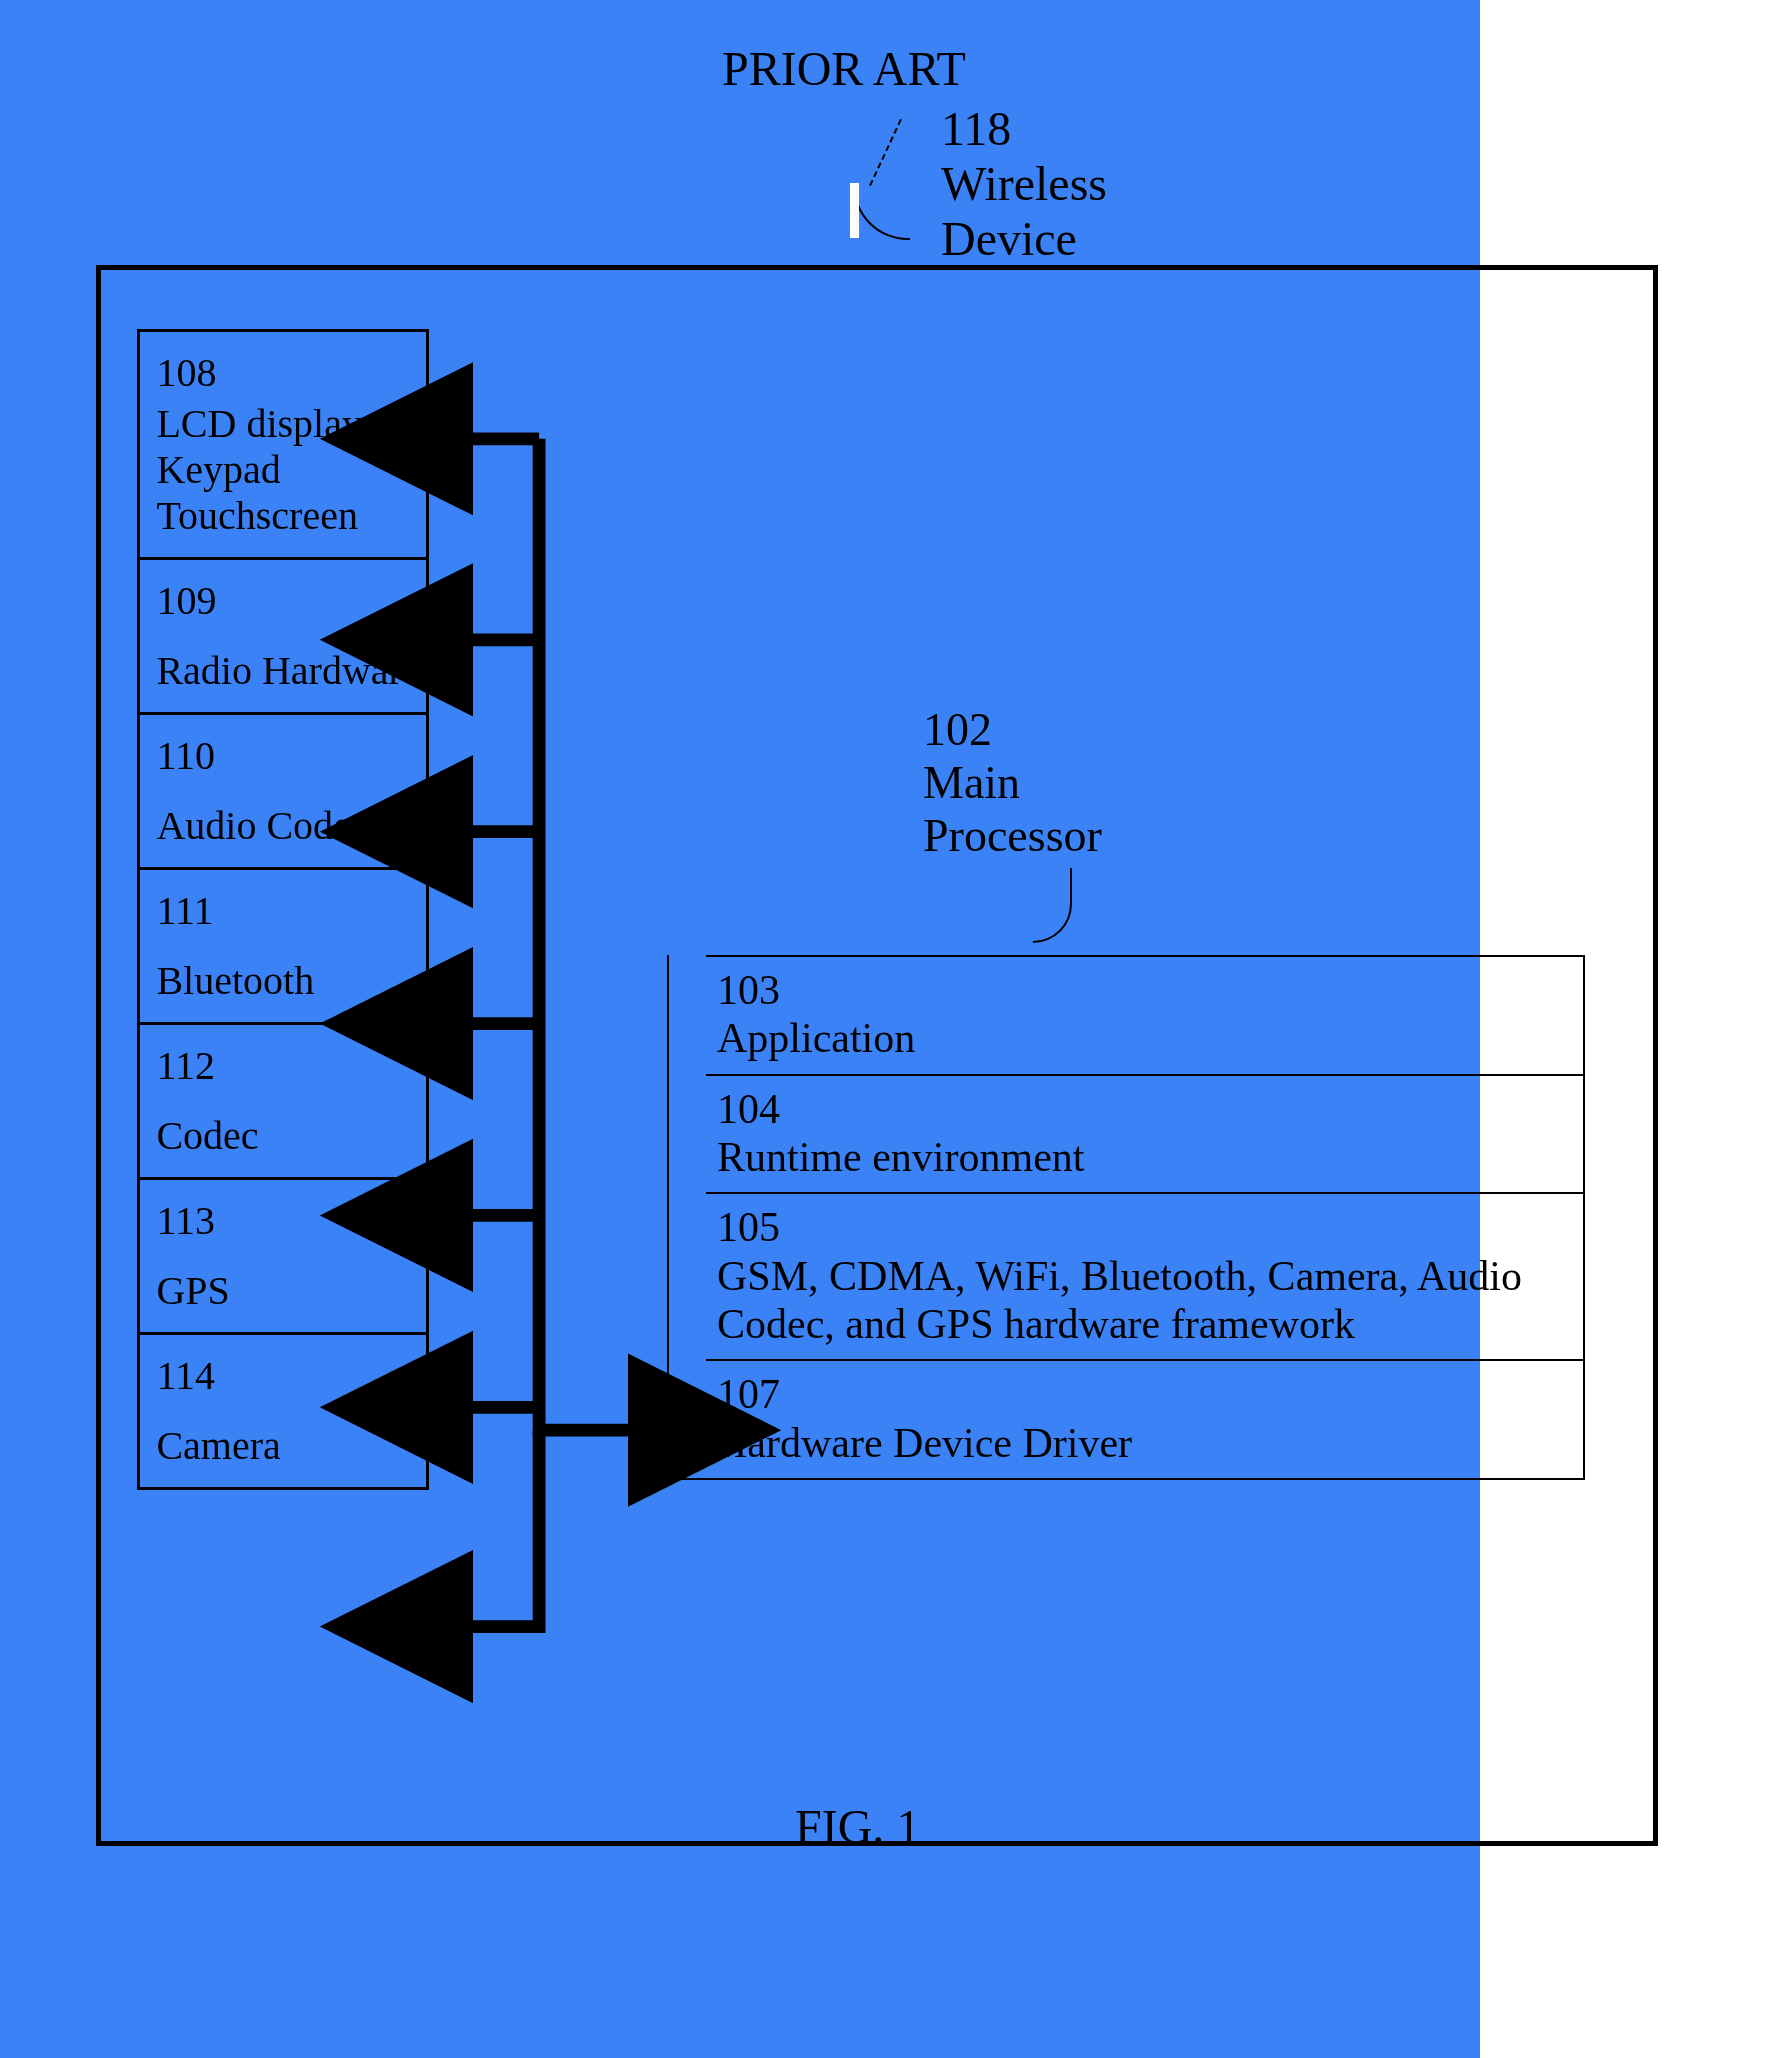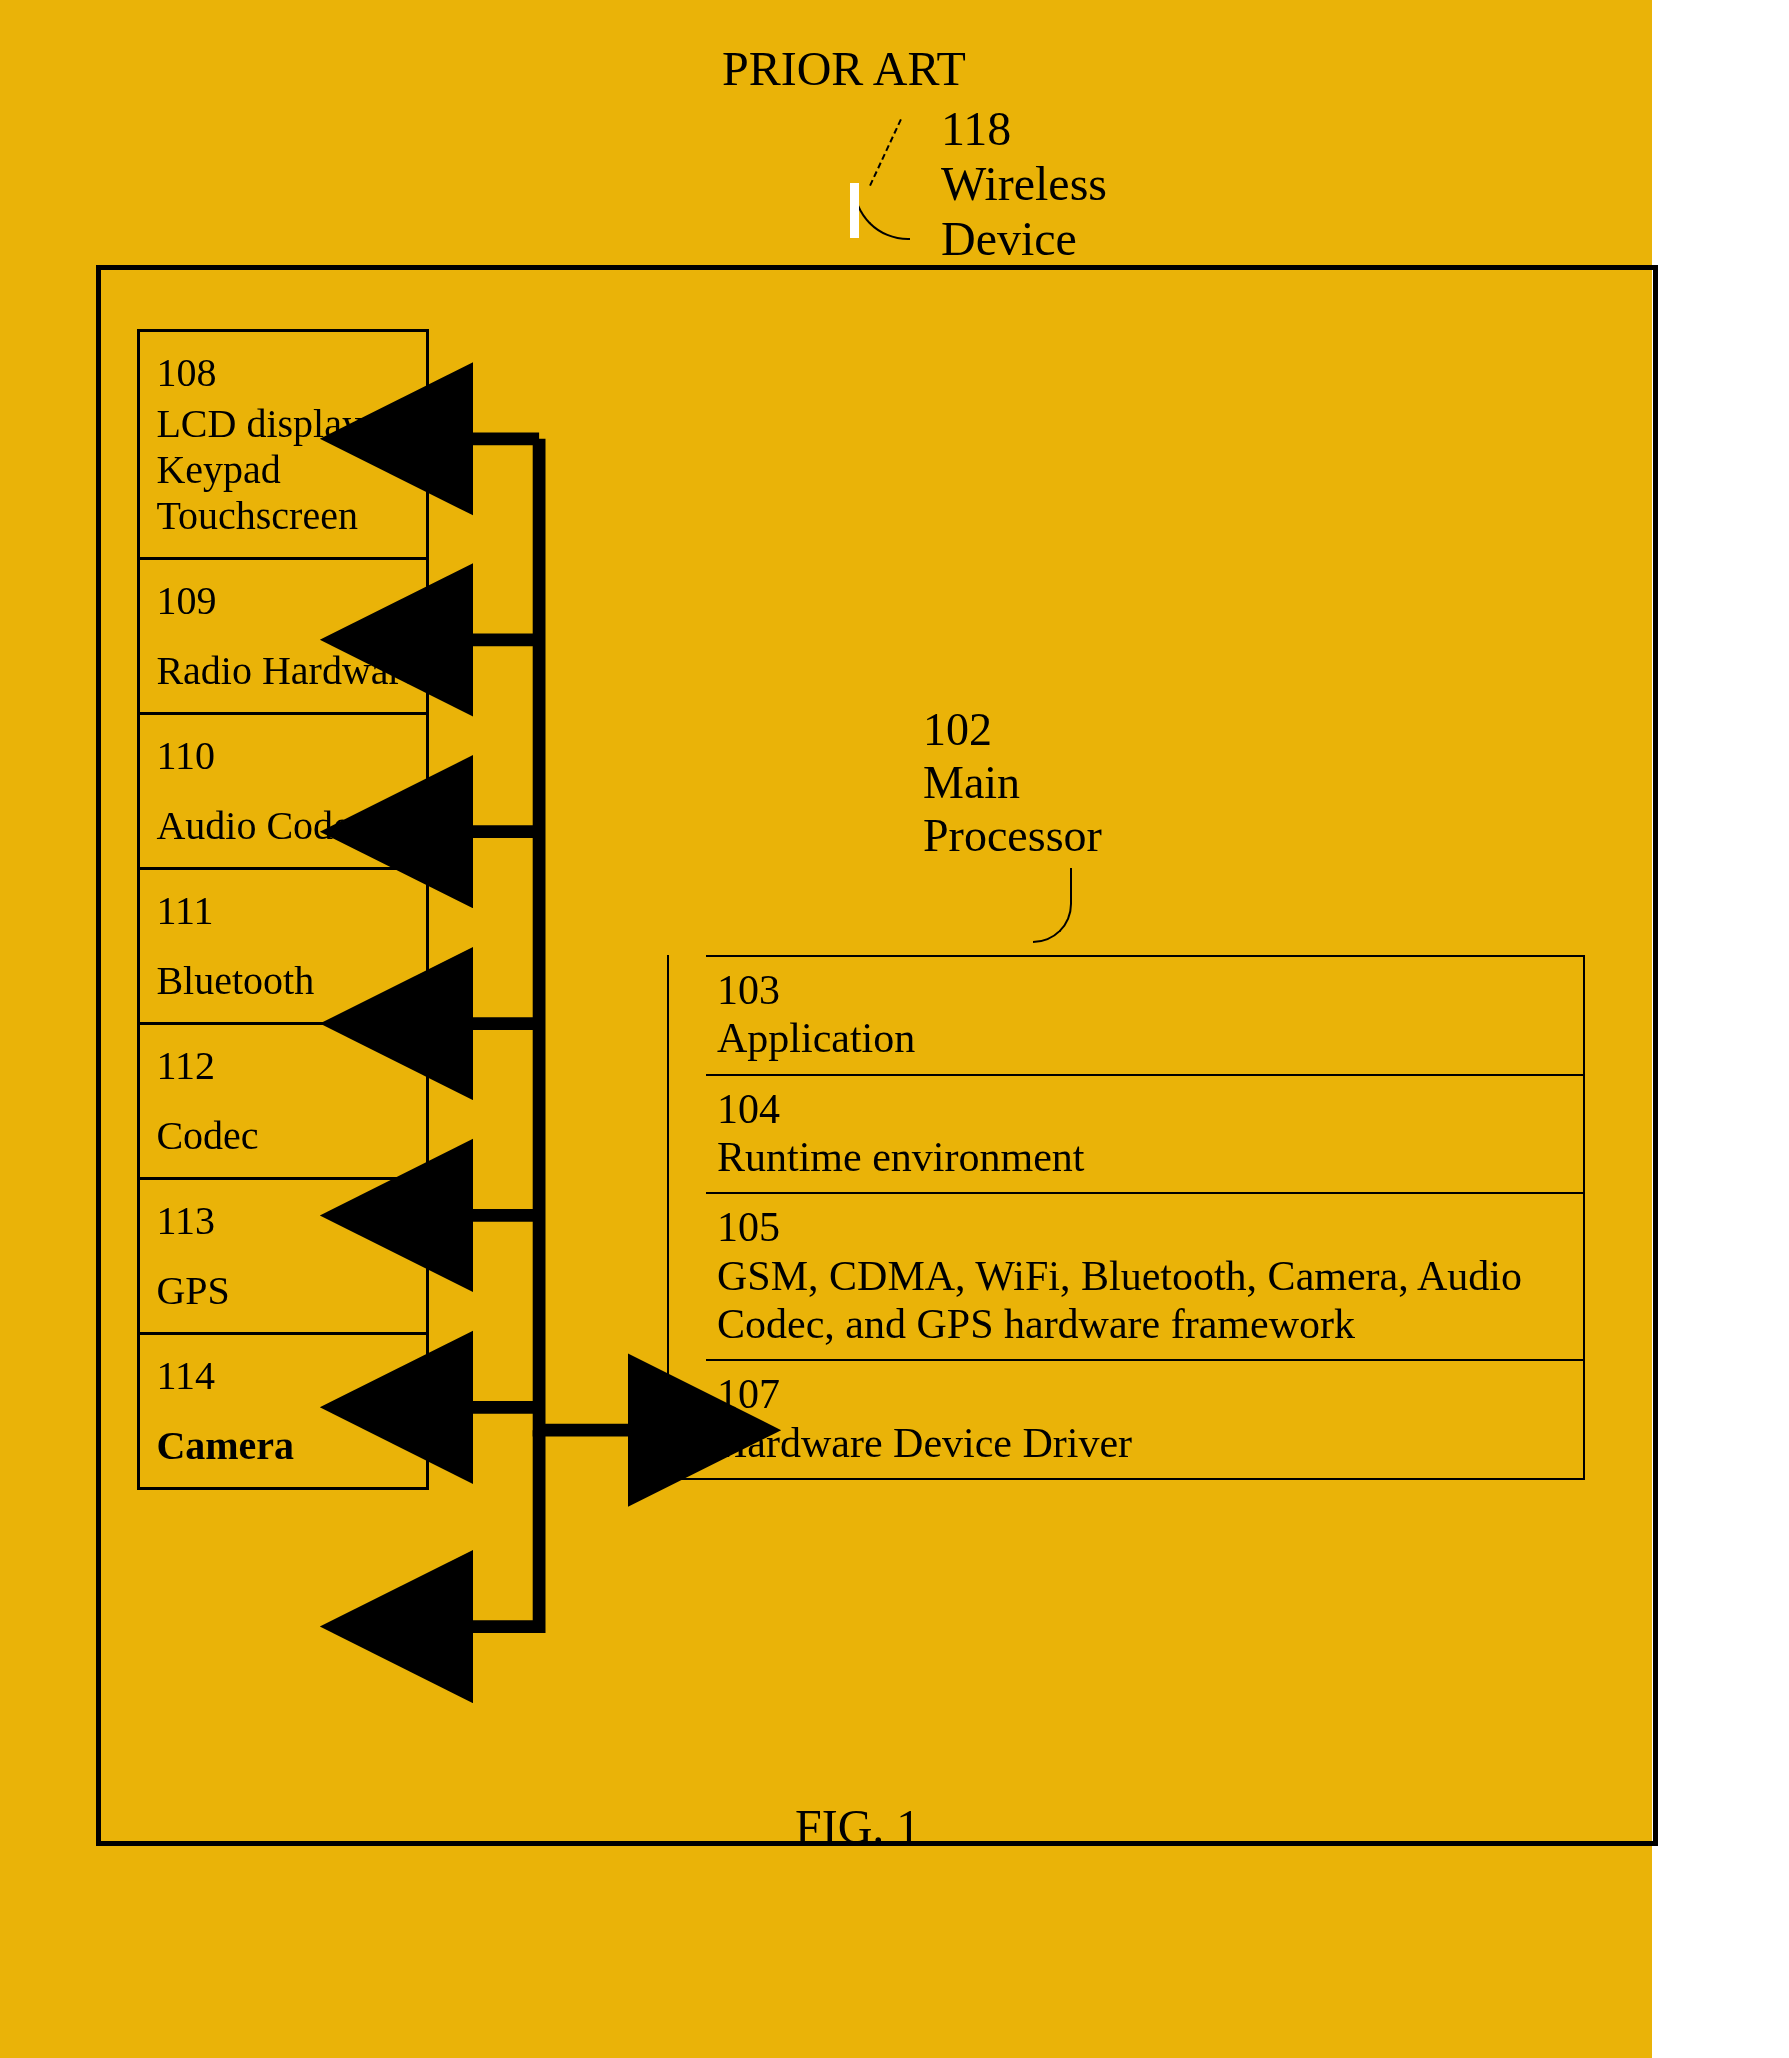--- a/index.html
+++ b/index.html
@@ -4,24 +4,24 @@
 <style>
   html, body {
     margin: 0;
     padding: 0;
     background: #fff;
     font-family: "Times New Roman", Times, serif;
     color: #000;
   }
   .page {
     position: relative;
-    width: 1652px;
+    width: 1480px;
     height: 2059px;
     box-sizing: border-box;
-    background: #eab308;
+    background: #3b82f6;
   }
   .prior-art {
     position: absolute;
     left: 722px;
     top: 41px;
     font-size: 48px;
     white-space: nowrap;
   }
   .label-101 {
     position: absolute;
@@ -180,21 +180,21 @@
     <div class="periph">
       <span>112</span>
       <span style="white-space:pre;">Codec</span>
     </div>
     <div class="periph">
       <span>113</span>
       <span style="white-space:pre;">GPS</span>
     </div>
     <div class="periph">
       <span>114</span>
-      <span style="white-space:pre;font-weight:bold;">Camera</span>
+      <span style="white-space:pre;">Camera</span>
     </div>
   </div>
 
   <div class="label-102">
     <span>102</span><br>
     <span style="white-space:pre;">Main
 Processor</span>
   </div>
   <div class="leader-102"></div>
 

